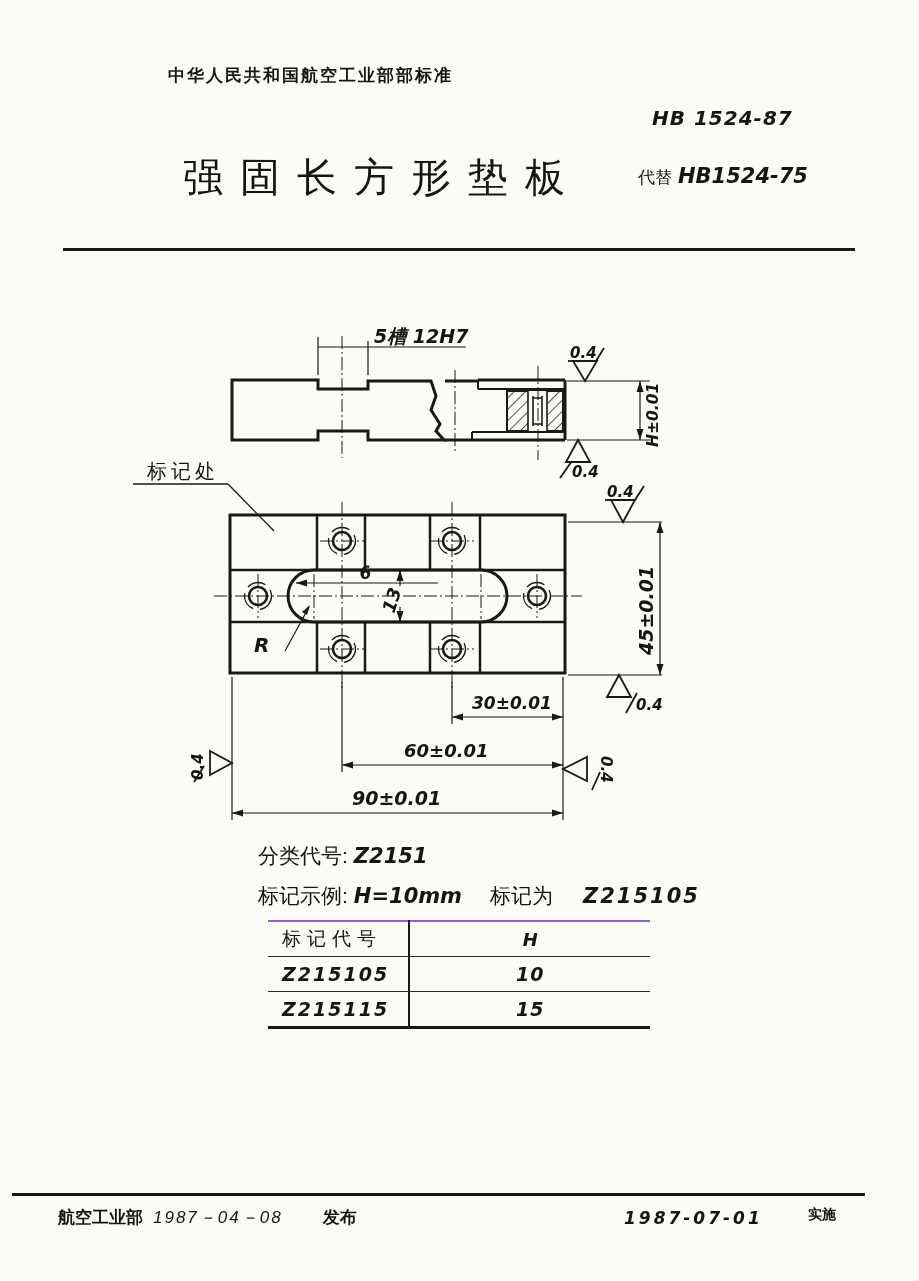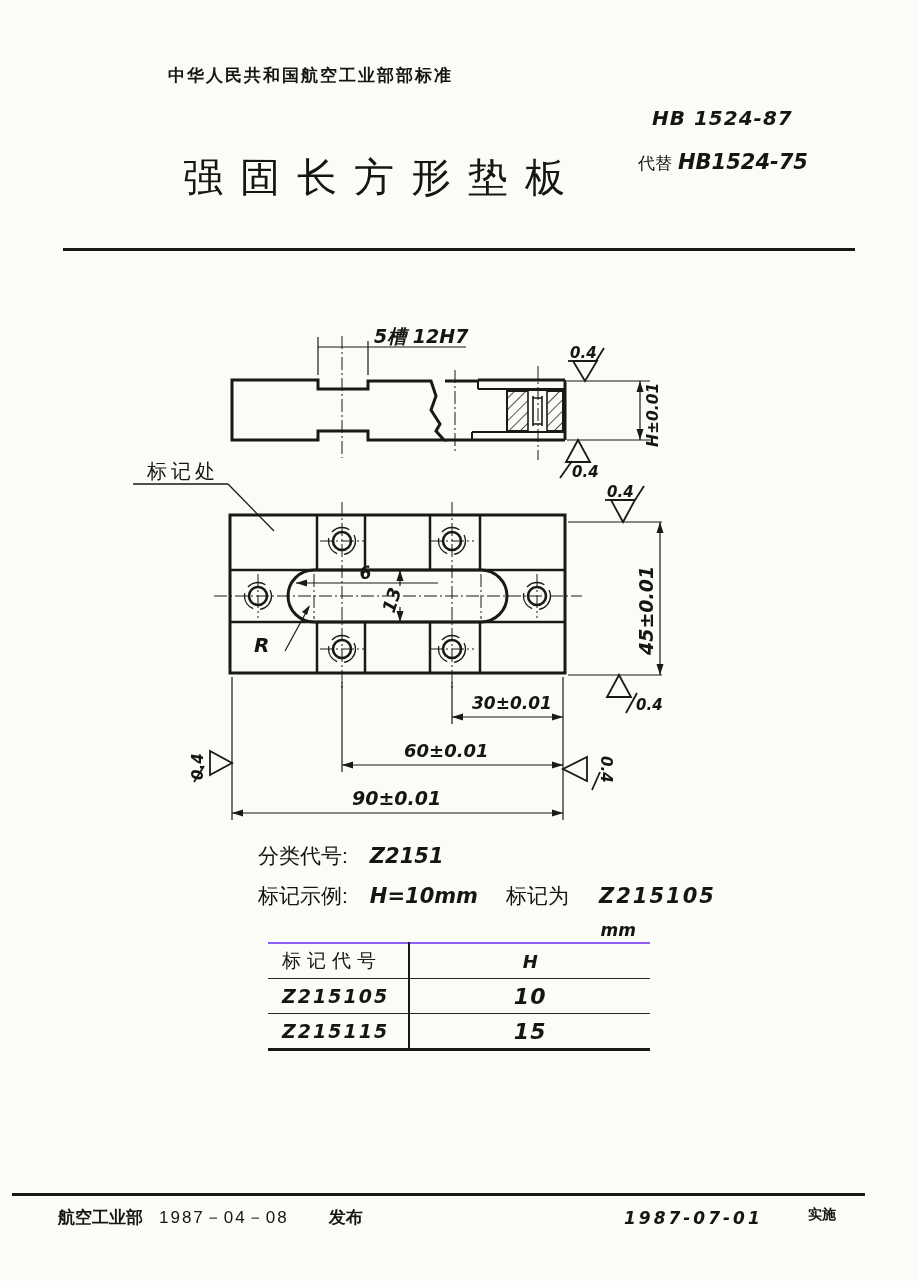--- a/index.html
+++ b/index.html
@@ -10,46 +10,46 @@
   }
   .abs{position:absolute;}
   .print{font-family:"Liberation Sans", sans-serif;font-weight:bold;}
   .hw{font-family:"DejaVu Sans", sans-serif;font-style:italic;font-weight:600;}
   .hwcn{font-family:"Liberation Sans", sans-serif;font-weight:500;}
   .rule{background:#1b1916;}
   
   .ministry{left:168px;top:64px;font-size:17px;letter-spacing:2px;}
   .stdno{left:633px;top:106px;font-size:20px;letter-spacing:1px;margin-left:19px;}
   .doc-title{left:183px;top:150px;font-size:40px;letter-spacing:17px;white-space:nowrap;}
-  .replaces{left:638px;top:150px;font-size:17px;white-space:nowrap;}
+  .replaces{left:638px;top:164px;font-size:17px;white-space:nowrap;}
   .replaces .num{font-size:21px;margin-left:6px;}
   .rule-header{left:63px;top:248px;width:792px;height:3px;}
   
   .note-line{white-space:nowrap;font-size:21px;}
   .note1{left:258px;top:842px;}
   .note2{left:258px;top:882px;}
-  .note-line .lat{margin-left:22px;}
+  .note-line .lat{margin-left:6px;}
   .note-line .mid{margin-left:28px;}
   .note-line .code{margin-left:30px;letter-spacing:2px;}
   
   .tblwrap{left:268px;top:920px;width:382px;}
   .unit{text-align:right;font-size:17px;padding-right:14px;margin-bottom:2px;}
   table.spec{width:100%;border-collapse:collapse;border-top:2px solid #8b5cf6;border-bottom:3px solid #1b1916;}
   table.spec td{border-bottom:1.5px solid #2a2824;height:32px;vertical-align:middle;}
   table.spec tr:last-child td{border-bottom:none;}
   table.spec td.c1{width:37%;border-right:2px solid #1b1916;padding-left:14px;}
   table.spec td.c2{text-align:center;}
   .th-code{font-size:19px;letter-spacing:6px;font-weight:500;}
   .th-h{font-size:18px;}
   .cell-code{font-size:19px;letter-spacing:2px;}
-  .cell-h{font-size:22px;letter-spacing:1px;}
+  .cell-h{font-size:19px;letter-spacing:1px;}
   
   .rule-footer{left:12px;top:1193px;width:853px;height:3px;}
   .footer-left{left:58px;top:1206px;font-size:17px;white-space:nowrap;}
-  .footer-left .date{margin-left:16px;letter-spacing:2px;font-weight:500;}
+  .footer-left .date{margin-left:10px;letter-spacing:2px;font-weight:500;font-style:italic;}
   .footer-left .lbl{margin-left:40px;}
   .impl-date{left:624px;top:1208px;font-size:17px;letter-spacing:3px;}
   .impl-label{left:808px;top:1206px;font-size:14px;}
   
   text.dim{font-family:"DejaVu Sans", sans-serif;font-style:italic;font-weight:600;fill:#171513;}
   text.cn{font-family:"Liberation Sans", sans-serif;font-weight:500;fill:#171513;font-style:normal;}
 </style>
 </head>
 <body>
 
@@ -250,21 +250,20 @@
   </svg>
 
   <div class="abs note-line note1">
     <span class="hwcn">分类代号:</span><span class="hw lat">Z2151</span>
   </div>
   <div class="abs note-line note2">
     <span class="hwcn">标记示例:</span><span class="hw lat">H=10mm</span><span class="hwcn mid">标记为</span><span class="hw code">Z215105</span>
   </div>
 
   <div class="abs tblwrap">
-    <div class="unit hw">mm</div>
     <table class="spec">
       <tbody>
           <tr>
         <td class="c1"><span class="th-code hwcn">标记代号</span></td>
         <td class="c2"><span class="th-h hw">H</span></td>
       </tr>
       <tr>
         <td class="c1"><span class="cell-code hw">Z215105</span></td>
         <td class="c2"><span class="cell-h hw">10</span></td>
       </tr>

